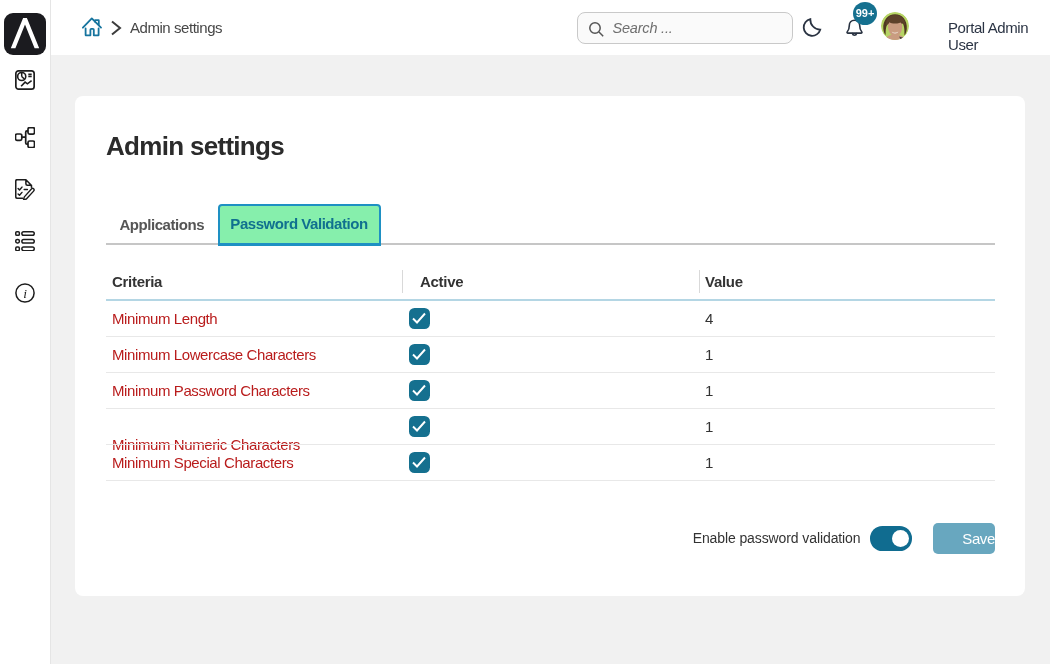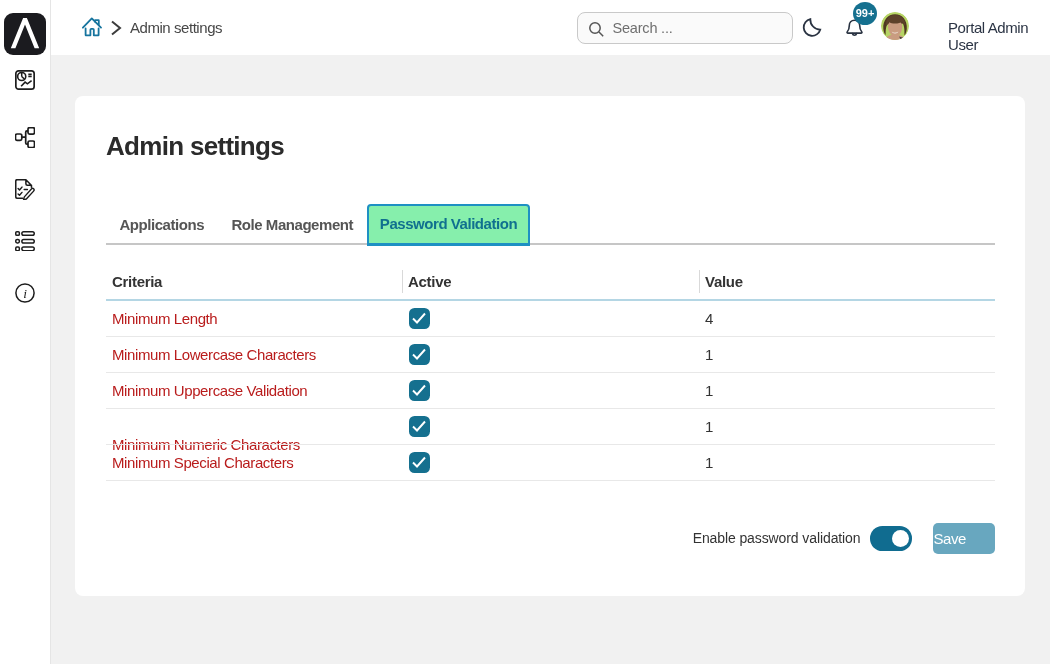--- a/index.html
+++ b/index.html
@@ -10,21 +10,21 @@
   .logo { position:absolute; left:4px; top:13px; }
   .sicon { position:absolute; left:15px; }
   .card { position:absolute; left:75px; top:96px; width:950px; height:500px; background:#fff; border-radius:8px; }
 
   .crumb-home { position:absolute; left:82px; top:17px; }
   .crumb-chev { position:absolute; left:110px; top:20px; }
   .crumb-text { position:absolute; left:130px; top:19px; font-size:15px; color:#474747; letter-spacing:-0.45px; }
 
   .search { position:absolute; left:576.5px; top:12px; width:216px; height:32px; background:#fafafa; border:1px solid #c9c9c9; border-radius:8px; }
   .search svg { position:absolute; left:10px; top:8px; }
-  .search .ph { position:absolute; left:35px; top:7px; font-size:14.5px; color:#6f6f6f; letter-spacing:-0.2px; }
+  .search .ph { position:absolute; left:35px; top:7px; font-size:14.5px; color:#6f6f6f; letter-spacing:-0.2px;font-style:italic; }
 
   .moon { position:absolute; left:802px; top:17.5px; }
   .bell { position:absolute; left:845px; top:18.5px; }
   .badge { position:absolute; left:853px; top:1.5px; width:24px; height:23px; background:#15708f; border-radius:50%; color:#fff; font-size:11px; font-weight:bold; text-align:center; line-height:23px; z-index:2;}
   .avatar { position:absolute; left:881px; top:12px; width:28px; height:28px; border-radius:50%; overflow:hidden; }
   .uname { position:absolute; left:912px; top:18.5px; font-size:15px; color:#2b3444; letter-spacing:-0.4px;margin-left:36px; }
 
   h1 { position:absolute; left:106px; top:131px; font-size:26px; font-weight:bold; color:#2b2b2b; letter-spacing:-0.7px;}
 
   .tabline { position:absolute; left:106px; top:243px; width:889px; height:1.6px; background:#c6c6c6; }
@@ -37,21 +37,21 @@
   .thline { position:absolute; left:106px; top:299px; width:889px; height:2px; background:#b4d6e4; }
   .row-label { position:absolute; left:112px; font-size:15px; color:#b91c1c; letter-spacing:-0.4px; }
   .rowsep { position:absolute; left:106px; width:889px; height:1px; background:#e8e8e8; }
   .cbx { position:absolute; left:408.8px; width:21.4px; height:21.4px; background:#15708f; border-radius:5.5px; }
   .cbx svg { position:absolute; left:2.5px; top:3px; }
   .val { position:absolute; left:705px; font-size:15px; color:#333; }
 
   .enable-label { position:absolute; right:189.5px; top:530px; font-size:14px; color:#333; letter-spacing:-0.1px; }
   .toggle { position:absolute; left:869.5px; top:526px; width:42.5px; height:24.6px; background:#106c90; border-radius:12.3px; }
   .toggle .knob { position:absolute; left:22.3px; top:3.7px; width:17.2px; height:17.2px; background:#fff; border-radius:50%; }
-  .save { position:absolute; left:933.4px; top:522.6px; width:61.5px; height:31.8px; background:#68a7bf; border-radius:5px; color:#fff; font-size:15px; letter-spacing:-0.4px; text-align:left; line-height:31.8px; }
+  .save { position:absolute; left:933.4px; top:522.6px; width:61.5px; height:31.8px; background:#68a7bf; border-radius:5px; color:#fff; font-size:15px; letter-spacing:-0.4px; text-align:right; line-height:31.8px; }
 </style>
 </head>
 <body>
   <div class="header"></div>
   <div class="card"></div>
 
   <div class="sidebar">
     <svg class="logo" width="42" height="42" viewBox="0 0 42 42">
       <rect x="0" y="0" width="42" height="42" rx="9" fill="#1b1b1f"></rect>
       <path d="M19.1 5 L22.9 5 L35.2 35.2 L30.6 35.2 L21 11.4 L11.4 35.2 L6.8 35.2 Z" fill="#fff"></path>
@@ -127,34 +127,33 @@
       <path d="M4.5 26.5 C7 23.2 10.5 22.8 14 22.8 C17.6 22.8 21 23.2 23.5 26.5 L20.5 28 H7.5 Z" fill="#c99c80"></path>
       <path d="M18 24.5 L23.5 26.3 L20 28 Z" fill="#3a3a33"></path>
     </svg>
   </div>
   <div class="uname">Portal Admin User</div>
 
   <h1>Admin settings</h1>
   <div class="tabline"></div>
   <div class="tabs">
     <div class="tab" style="width:111.5px">Applications</div>
-    <div class="tab" style="width:149.5px">Role Management</div>
     <div class="tab active" style="width:163px">Password Validation</div>
   </div>
 
   <div class="th" style="left:112px">Criteria</div>
-  <div class="th" style="left:408px">Active</div>
+  <div class="th" style="left:420px">Active</div>
   <div class="th" style="left:705px">Value</div>
   <div class="colsep" style="left:402px"></div>
   <div class="colsep" style="left:699px"></div>
   <div class="thline"></div>
 
   <div class="row-label" style="top:310px">Minimum Length</div>
   <div class="row-label" style="top:346px">Minimum Lowercase Characters</div>
-  <div class="row-label" style="top:382px">Minimum Uppercase Validation</div>
+  <div class="row-label" style="top:382px">Minimum Password Characters</div>
   <div class="row-label" style="top:436px">Minimum Numeric Characters</div>
   <div class="row-label" style="top:454px">Minimum Special Characters</div>
 
   <div class="cbx" style="top:308px">
     <svg width="16" height="14" viewBox="0 0 16 14" fill="none" stroke="#fff" stroke-width="1.9">
       <path d="M2 7.5 L6 11.5 L14 2.5"></path>
     </svg>
   </div>
   <div class="cbx" style="top:344px">
     <svg width="16" height="14" viewBox="0 0 16 14" fill="none" stroke="#fff" stroke-width="1.9">

